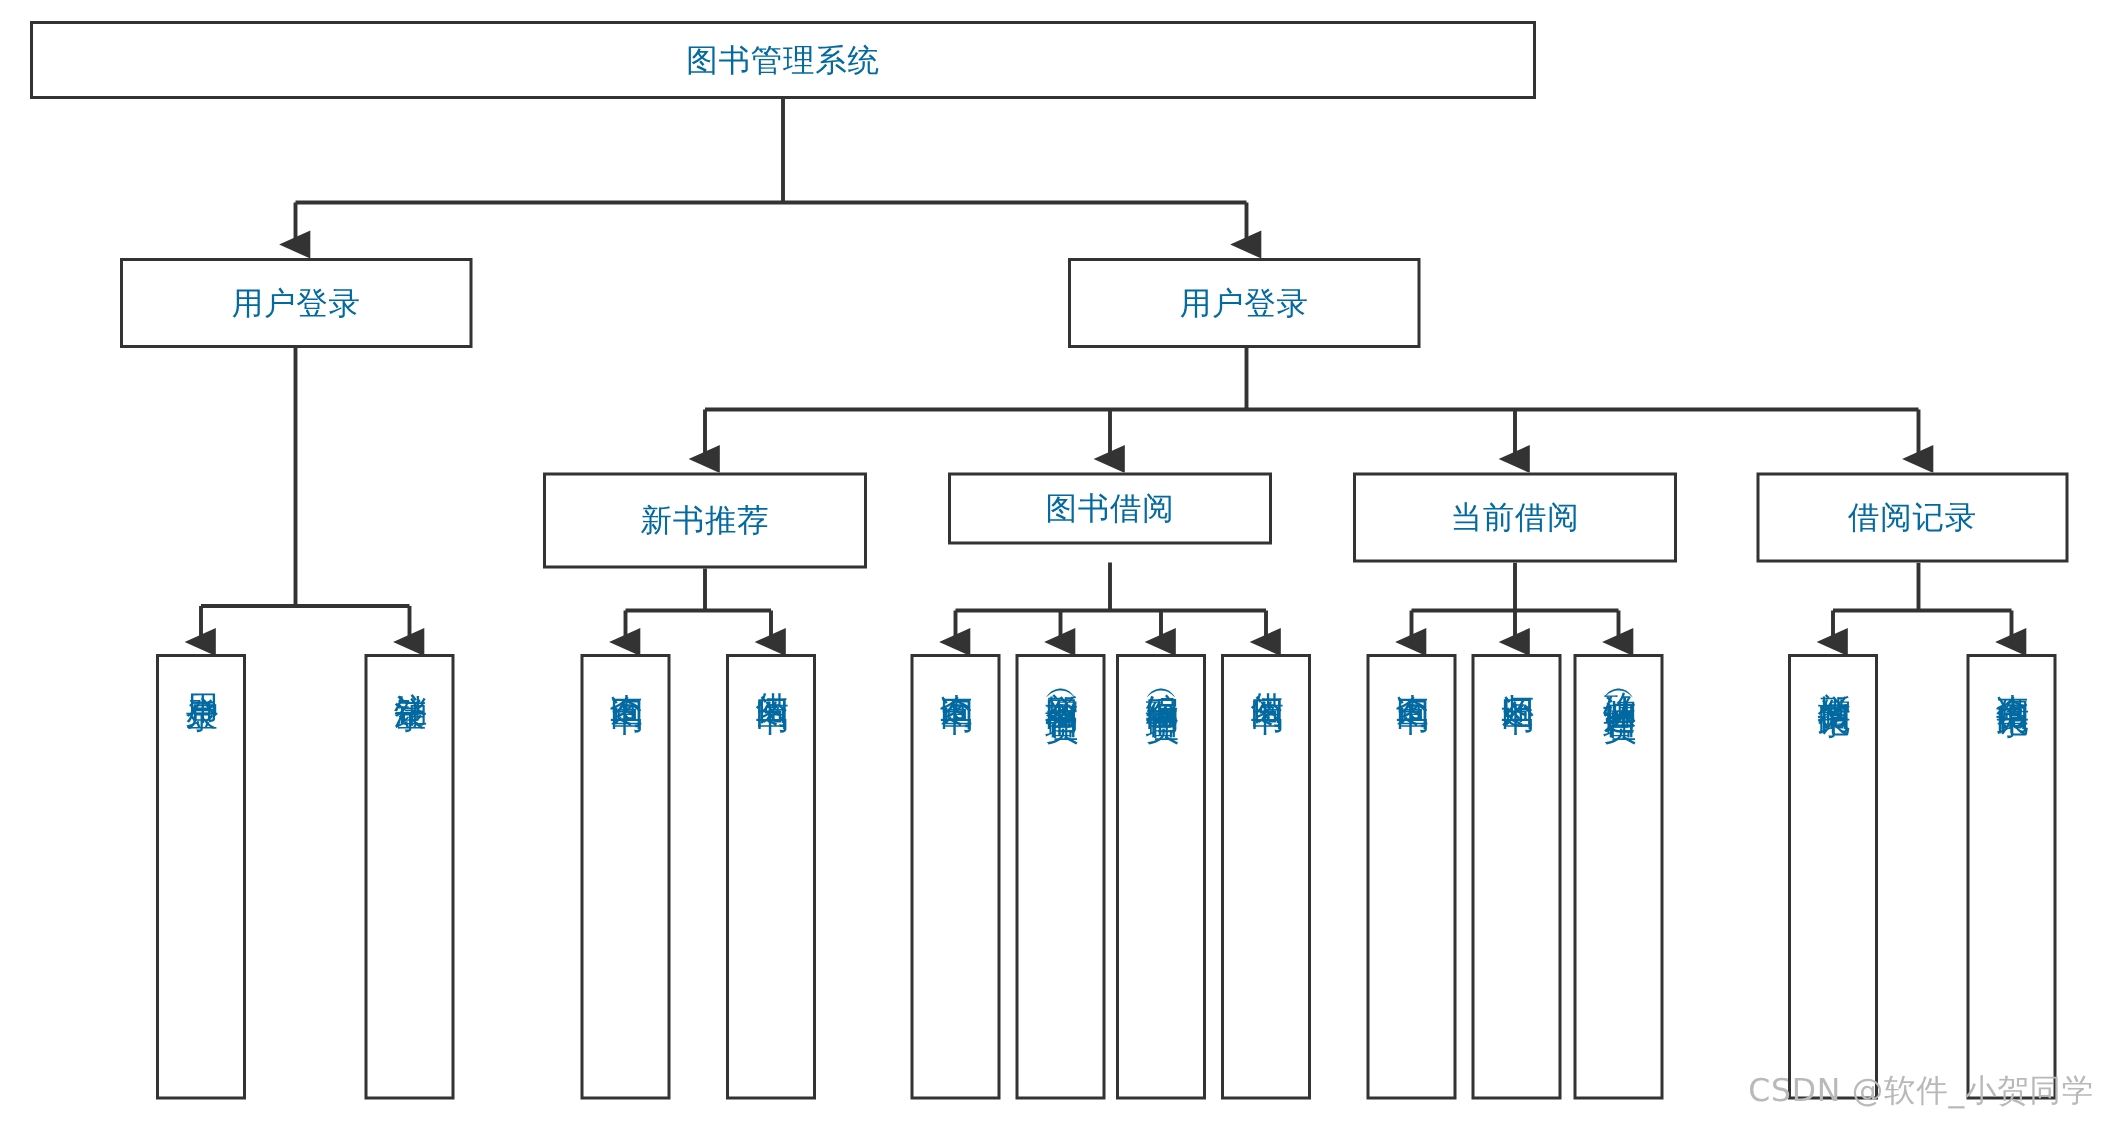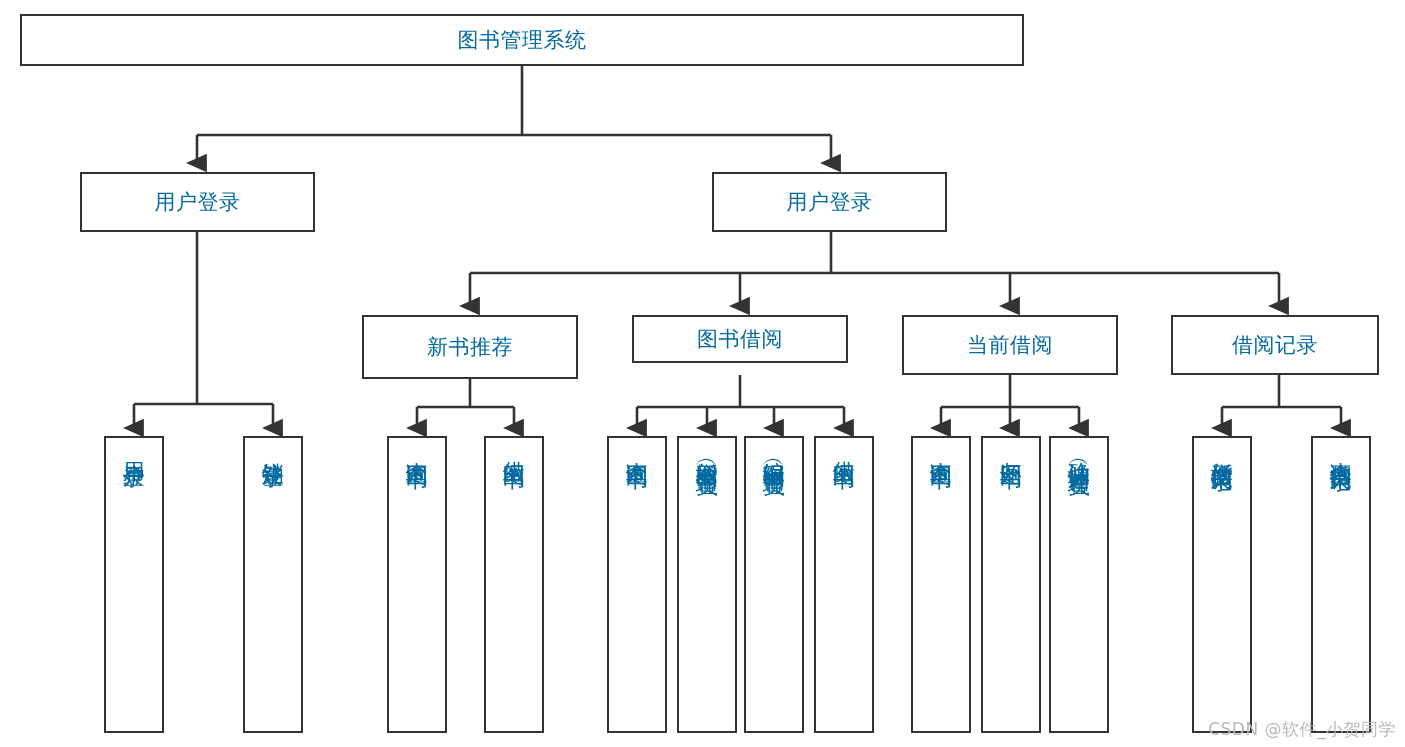--- a/index.html
+++ b/index.html
@@ -58,21 +58,21 @@
     text-orientation: upright;
     font-size: 22px;
     line-height: 1.26;
     letter-spacing: 2px;
     max-height: 100%;
   }
   .watermark {
     position: absolute;
     right: 9px;
     bottom: 6px;
-    font-size: 17px;
+    font-size: 21px;
     color: #b9b9b9;
     white-space: nowrap;
     z-index: 3;
     letter-spacing: 0.5px;
   }
 </style>
 </head>
 <body>
 
 <div id="diagram-root">

